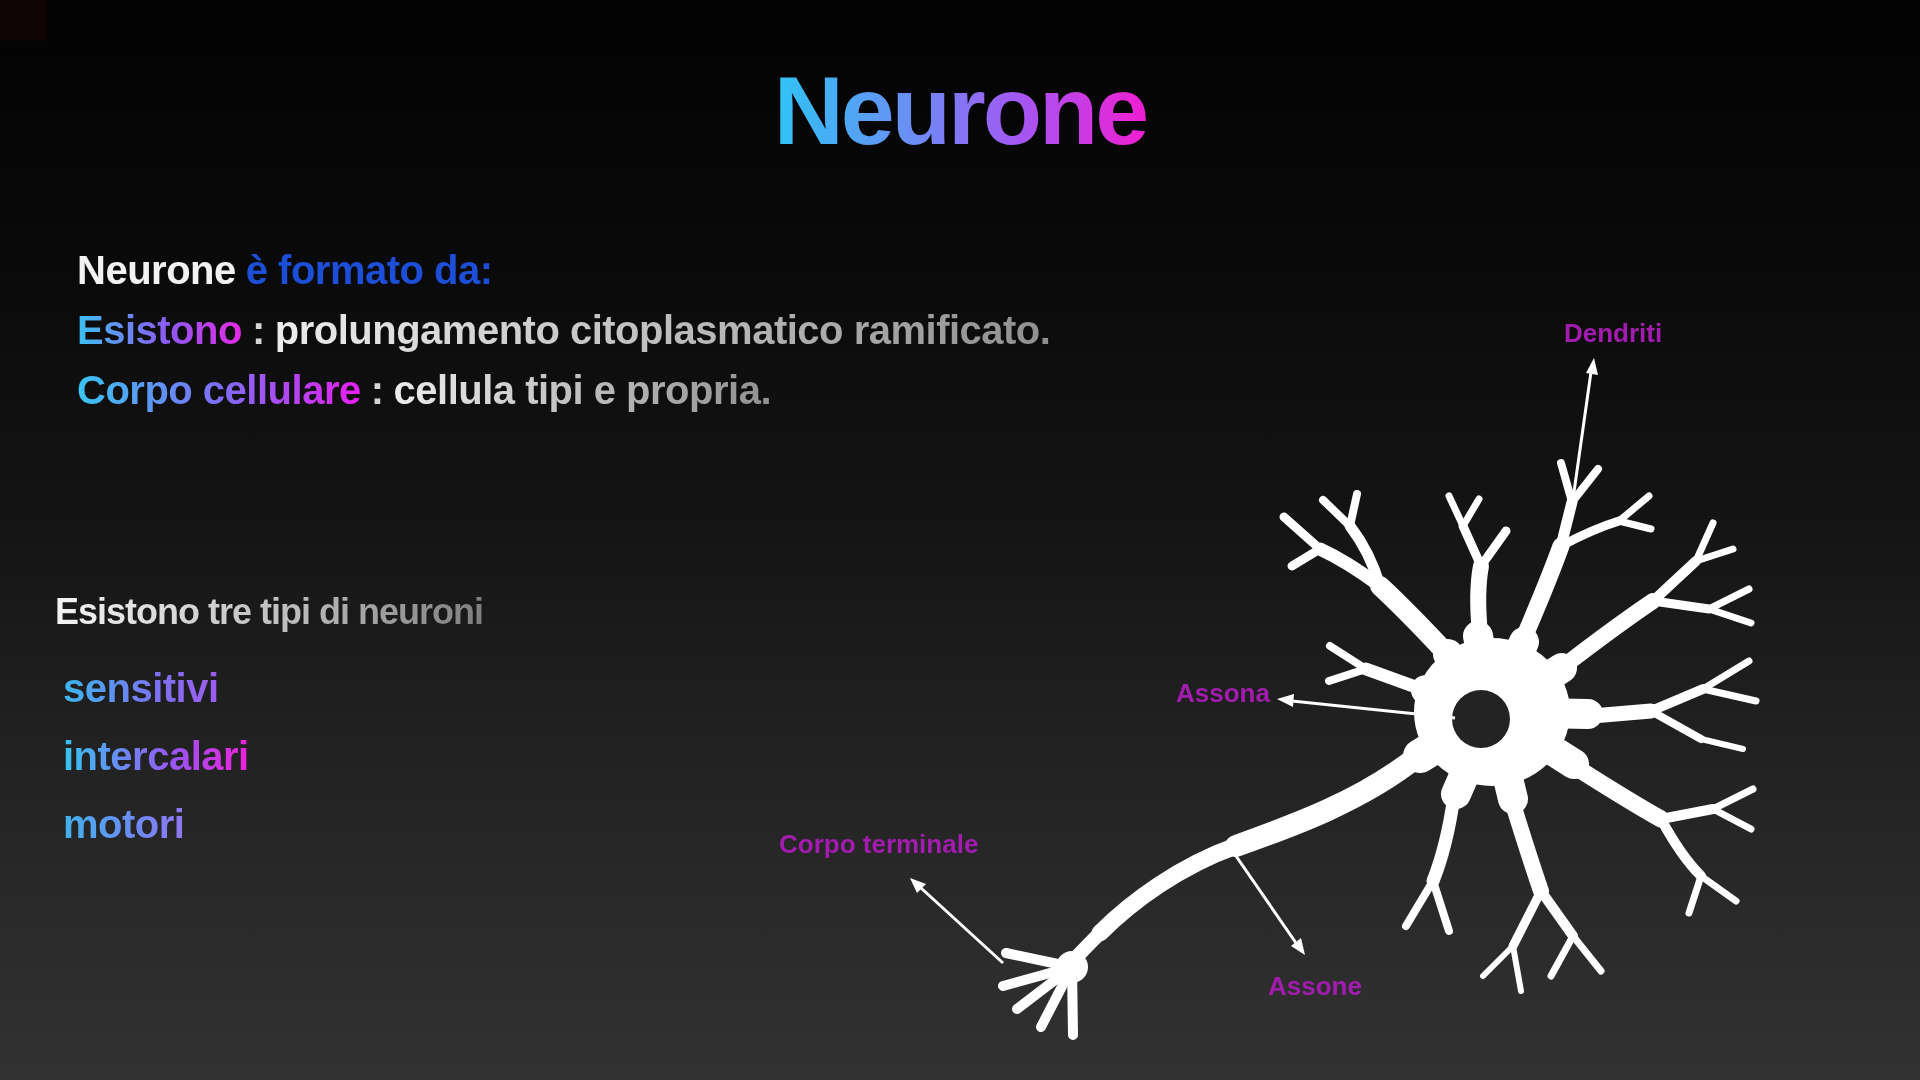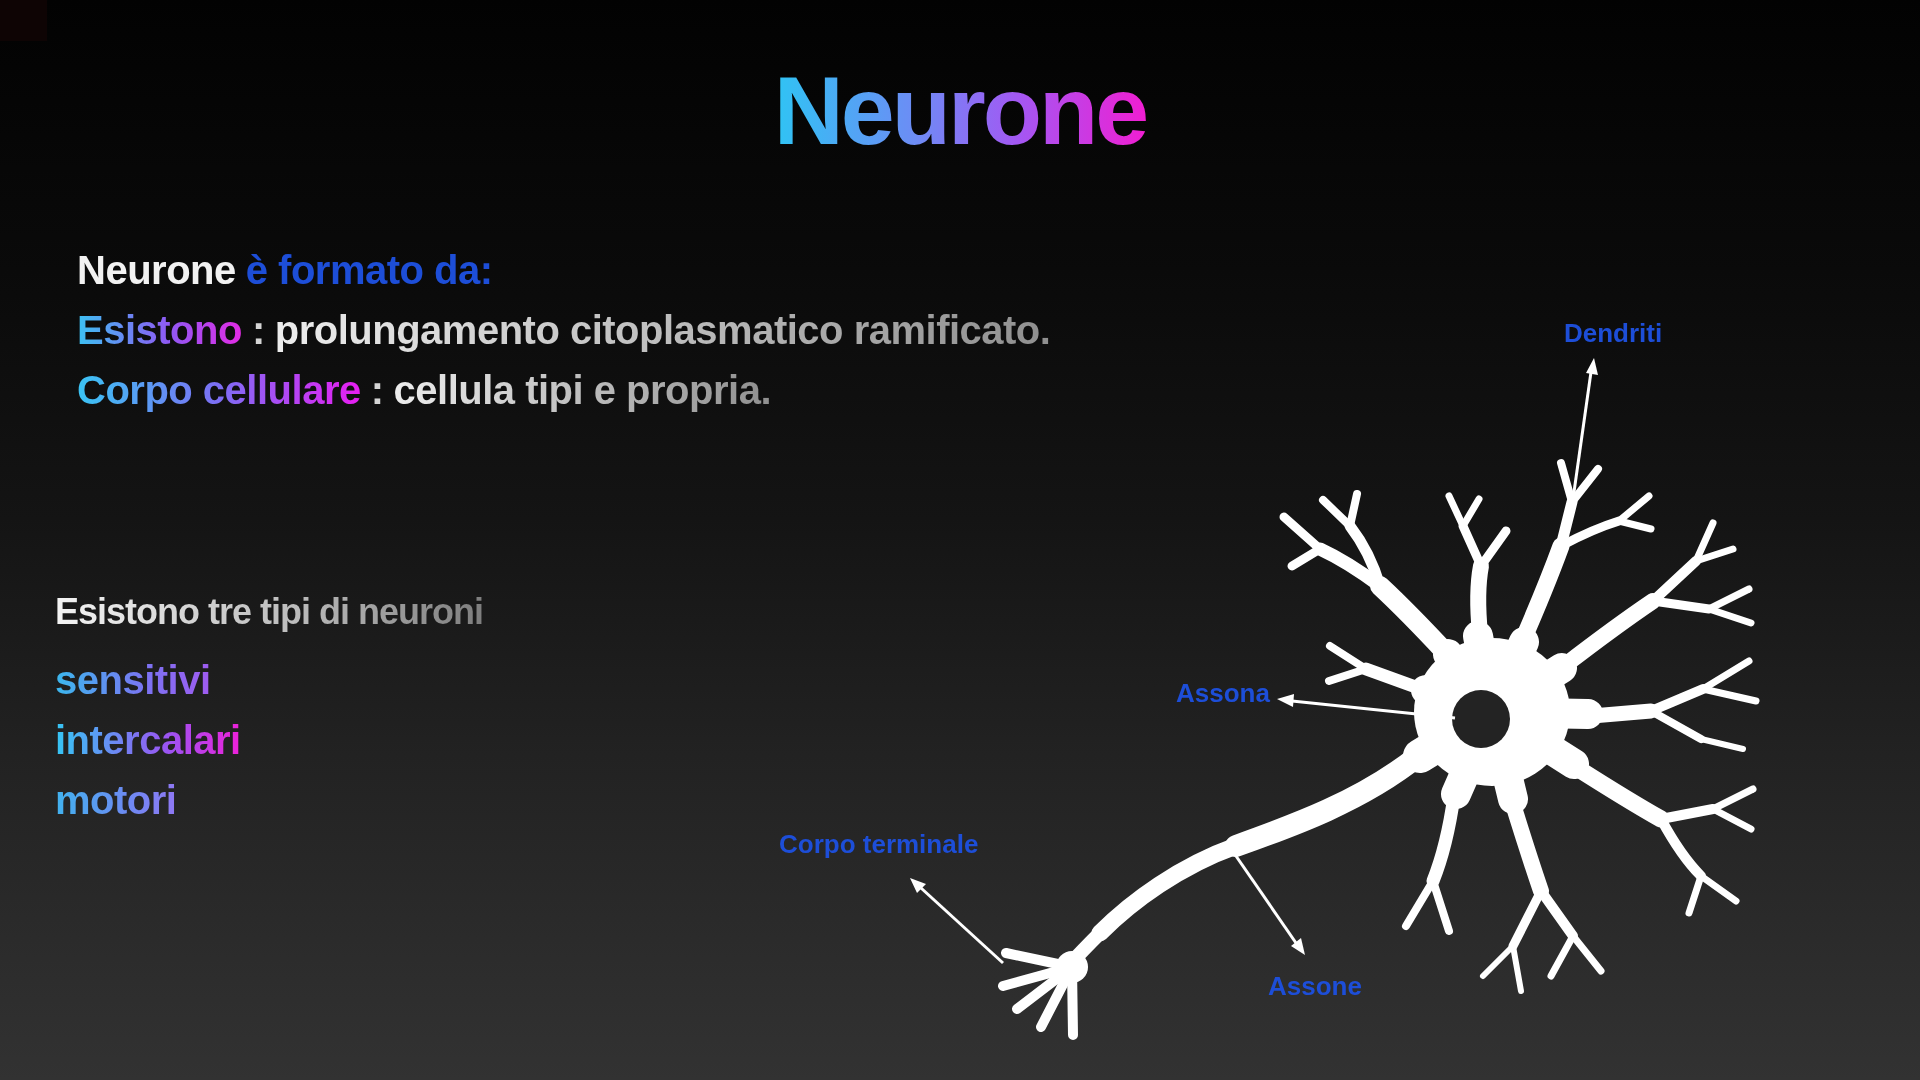--- a/index.html
+++ b/index.html
@@ -21,26 +21,26 @@
   .intro .lead{color:#f2f2f2;}
   .intro .lead-rest{color:#1d4ed8;margin-left:10px;}
   .sep{color:#d5d5d5;margin:0 10px;}
   .desc{background-image:linear-gradient(90deg,#ededed,#8f8f8f);}
   .grad-assone{background-image:linear-gradient(90deg,#4b7cee,#9a45f2 55%,#dd2bf0);}
   .grad-dendrite{background-image:linear-gradient(90deg,#3cc1f2,#8e5af4 55%,#e22be4);}
   .grad-corpo{background-image:linear-gradient(90deg,#3ac4f4,#7d6ef4 50%,#e81ef2);}
   .types{position:absolute;left:55px;top:592px;white-space:nowrap;}
   .types-heading{font-size:36px;font-weight:700;letter-spacing:-1px;line-height:1.1;margin:0 0 18px 0;
     background-image:linear-gradient(90deg,#f4f4f4,#bdbdbd 55%,#7e7e7e);}
-  .type-item{font-size:40px;font-weight:700;letter-spacing:-0.5px;line-height:60px;margin:0;}
+  .type-item{font-size:40px;font-weight:700;letter-spacing:-0.5px;line-height:60px;margin:8px;}
   .grad-sensitivi{background-image:linear-gradient(90deg,#3bb8ee,#7d72f2 60%,#9f5bf0);}
   .grad-intercalari{background-image:linear-gradient(90deg,#35c6f4,#9a55f2 60%,#ee20da);}
   .grad-motori{background-image:linear-gradient(90deg,#41b2ee,#6d8af2 60%,#8f78f4);}
   .neuron-svg{position:absolute;left:0;top:0;width:1920px;height:1080px;}
-  .dlabel{position:absolute;color:#1d4ed8;font-size:26px;font-weight:700;letter-spacing:0;white-space:nowrap;}
+  .dlabel{position:absolute;color:#a21caf;font-size:26px;font-weight:700;letter-spacing:0;white-space:nowrap;}
   .lbl-dendriti{left:1564px;top:318px;}
   .lbl-nucleo{left:1176px;top:678px;}
   .lbl-assona{left:779px;top:829px;}
   .lbl-assone{left:1268px;top:971px;}
 </style>
 </head>
 <body>
 
 <div class="corner"></div>
 

